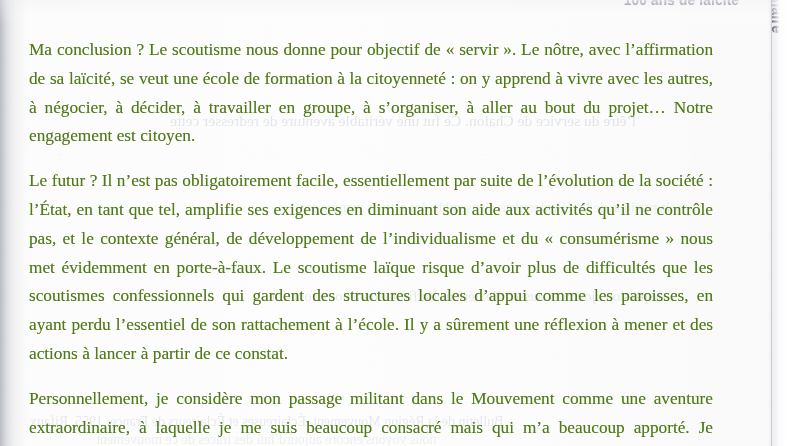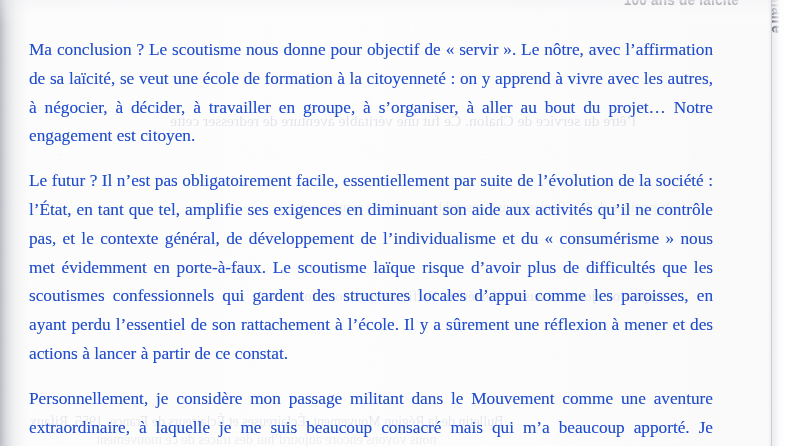--- a/index.html
+++ b/index.html
@@ -137,21 +137,21 @@
     top: 36px;
     width: 684px;
   }
 
   .para {
     margin: 0;
     text-align: justify;
     text-justify: inter-word;
     font-size: 17.3px;
     line-height: 28.8px;
-    color: #1d4ed8;
+    color: #4d7c0f;
     letter-spacing: -.02px;
     word-spacing: .1px;
     -webkit-font-smoothing: antialiased;
     text-shadow: 0 0 .35px rgba(20,22,28,.28);
   }
   .para + .para { margin-top: 16px; }
   .para.last-line-left { text-align-last: left; }
 
   
   .ghost {

